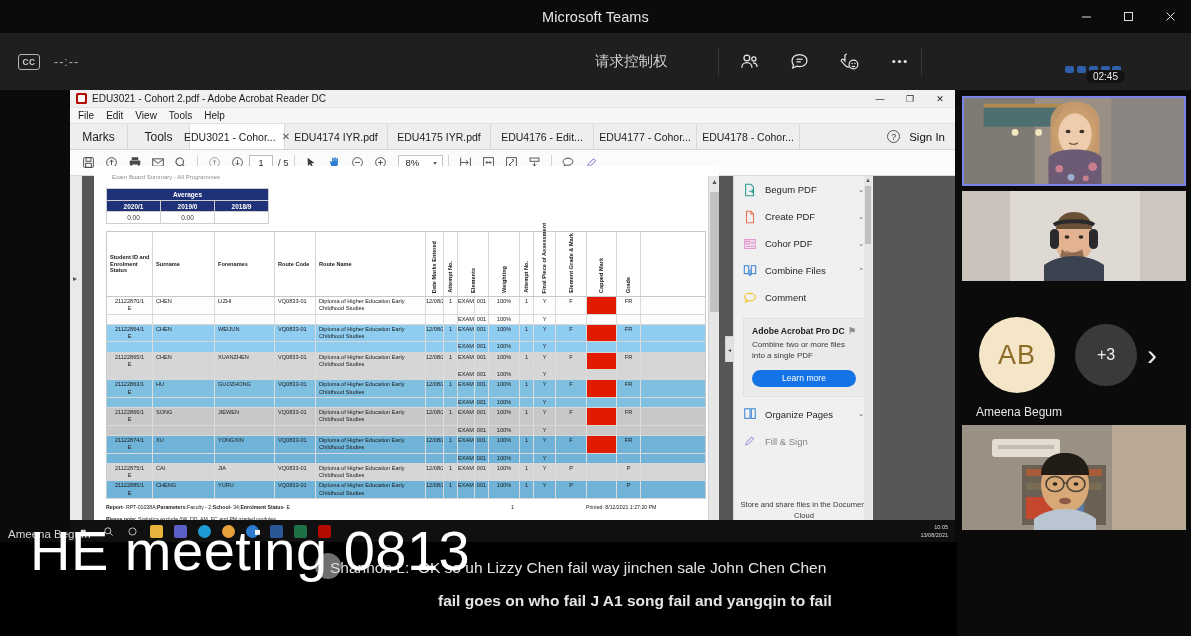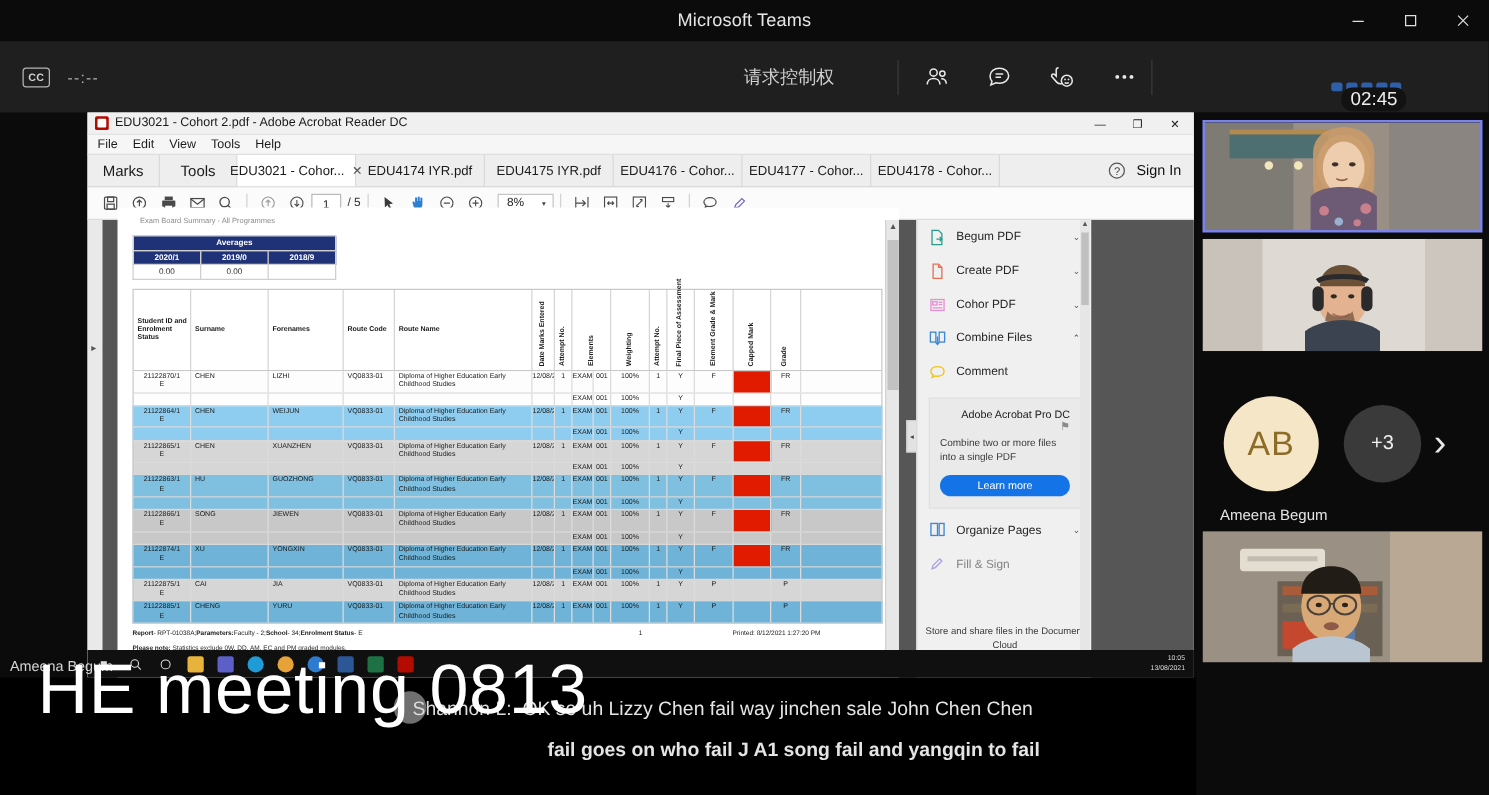--- a/index.html
+++ b/index.html
@@ -45,21 +45,21 @@
   .media-btn {
     width: 30px; height: 26px; display: flex; align-items: center; justify-content: center;
   }
   .leave-btn {
     margin-left: 10px; background: #c4314b; color: #fff; border-radius: 4px;
     height: 34px; padding: 0 16px; display: flex; align-items: center; gap: 8px;
     font-size: 14.5px;
   }
   .timer-badge {
     position: absolute; right: 66px; top: 37px;
-    background: #121212; color: #ededed; font-size: 15px;
+    background: #121212; color: #ededed; font-size: 10px;
     border-radius: 9px; padding: 1px 7px; z-index: 6;
   }
   .badge-dots { position: absolute; right: 70px; top: 33px; width: 56px; height: 7px; z-index: 5; }
   .badge-dots i {
     position: absolute; top: 0; width: 9px; height: 7px; background: #2f5fa8; border-radius: 2px;
   }
 
   
   .share-area { position: absolute; left: 70px; top: 90px; width: 885px; height: 452px; background: #2b2b2b; }
   .pdf-win { position: absolute; left: 0; top: 0; width: 885px; height: 452px; background: #f2f2f2; }
@@ -155,21 +155,21 @@
   .pdf-scroll-r .up { top: 2px; } .pdf-scroll-r .dn { bottom: 2px; }
 
   .pdf-collapse { position: absolute; left: 655px; top: 160px; width: 9px; height: 26px; background: #e2e2e2; border: 1px solid #cfcfcf; display:flex; align-items:center; justify-content:center; font-size:6px; color:#444; }
 
   
   .tools-rail { position: absolute; left: 663px; top: 0; width: 140px; height: 366px; background: #f0f0f0; border-left: 1px solid #d9d9d9; }
   .tool-item { display: flex; align-items: center; height: 27px; padding-left: 9px; gap: 8px; font-size: 9.5px; color: #252525; }
   .tool-item .chev { margin-left: auto; margin-right: 9px; font-size: 7px; color: #555; }
   .tool-ic { width: 14px; height: 14px; display: flex; align-items: center; justify-content: center; }
   .promo { margin: 7px 8px 0 9px; background: #eaeaea; border: 1px solid #e0e0e0; padding: 7px 8px 9px; }
-  .promo-t { font-size: 8.6px; font-weight: 400; color: #1b1b1b; display: flex; align-items: flex-end; flex-direction: column; }
+  .promo-t { font-size: 8.6px; font-weight: 700; color: #1b1b1b; display: flex; align-items: center; }
   .promo-t .tag { margin-left: auto; color: #8a8a8a; font-size: 9px; }
   .promo-d { font-size: 8px; color: #3a3a3a; margin-top: 4px; line-height: 1.35; }
   .promo-btn { margin-top: 8px; background: #1473e6; color: #fff; border-radius: 11px; height: 17px; font-size: 8.6px; display: flex; align-items: center; justify-content: center; }
   .cloud-note { position: absolute; left: 0; bottom: 6px; width: 140px; text-align: center; font-size: 7.6px; color: #3a3a3a; line-height: 1.4; }
   .cloud-note a { color: #1473e6; text-decoration: none; display: block; margin-top: 4px; }
   .rail-scroll { position: absolute; right: 1px; top: 0; width: 8px; height: 366px; background: #e6e6e6; }
   .rail-scroll .t { position: absolute; left: 1px; top: 10px; width: 6px; height: 58px; background: #c0c0c0; }
   .rail-scroll .c { position: absolute; left: 1px; font-size: 6px; color: #555; }
 
   .taskbar { position: absolute; left: 0; bottom: 0; width: 885px; height: 22px; background: #101010; display: flex; align-items: center; }
@@ -312,21 +312,21 @@
 
       <div class="pdf-tabbar">
         <div class="pdf-tab home">Marks</div>
         <div class="pdf-tab tools">Tools</div>
         <div class="pdf-tab doc">
           <span>EDU3021 - Cohor...</span>
           <span class="tab-x">✕</span>
         </div>
         <div class="pdf-tab file">EDU4174 IYR.pdf</div>
         <div class="pdf-tab file">EDU4175 IYR.pdf</div>
-        <div class="pdf-tab file">EDU4176 - Cohor...</div>
+        <div class="pdf-tab file">EDU4176 - Edit...</div>
         <div class="pdf-tab file">EDU4177 - Cohor...</div>
         <div class="pdf-tab file">EDU4178 - Cohor...</div>
         <div class="pdf-tab-right">
           <span class="help-circ">?</span>
           <span class="signin">Sign In</span>
         </div>
       </div>
 
       <div class="pdf-toolbar">
         <div class="tlb">

